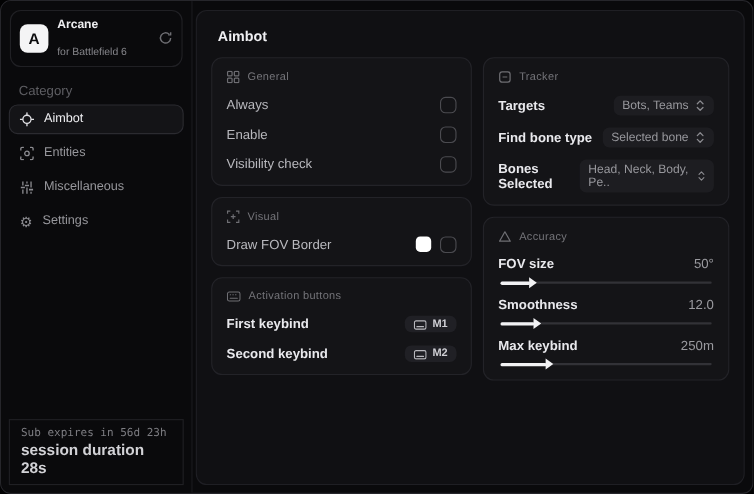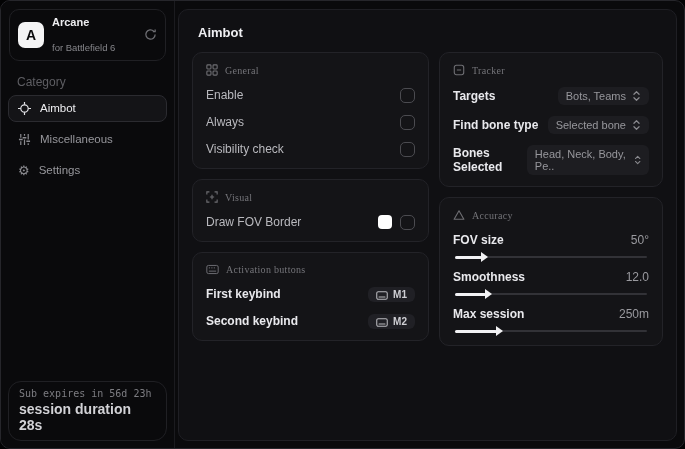--- a/index.html
+++ b/index.html
@@ -22,34 +22,34 @@
   .refresh { color:#6d6d72; display:flex; }
   .category { color:#5e5e63; font-size:12px; margin:14px 0 6px 16px; }
   .nav { display:flex; flex-direction:column; gap:4px; padding:0 7px; }
   .nav-item { display:flex; align-items:center; gap:9px; color:#97979c; font-size:11.5px;
               padding:6px 9px; border:1px solid transparent; border-radius:8px; }
   .nav-item.active { background:#141417; border-color:#2b2b30; color:#ededf0; }
   .nav-item svg, .nav-item .uicon { color:#8b8b90; }
   .nav-item.active svg { color:#e2e2e6; }
   .uicon { font-size:13px; line-height:1; }
   .sb-footer { position:absolute; left:7px; right:7px; bottom:7px; border:1px solid #202024;
-               border-radius:13px; padding:6px 10px 7px; }
+               border-radius:0; padding:6px 10px 7px; }
   .sb-footer .l1 { font-family:"DejaVu Sans Mono", monospace; font-size:10px; color:#7d7d82; }
   .sb-footer .l2 { font-size:14px; font-weight:bold; color:#d2d2d6; margin-top:2px; }
 
   
   .main { flex:1; margin:8px 7px 7px 3px; background:#101013; border:1px solid #1f1f24;
           border-radius:10px; padding:11px 13px; }
   .page-title { color:#f0f0f3; font-size:13px; font-weight:bold; margin:4px 0 12px 6px; }
   .cols { display:flex; gap:10px; }
   .col-left { width:237px; flex:0 0 237px; display:flex; flex-direction:column; gap:10px; }
   .col-right { flex:1; display:flex; flex-direction:column; gap:10px; }
   .card { background:#141417; border:1px solid #232328; border-radius:10px; padding:11px 13px; }
   .card-head { display:flex; align-items:center; gap:7px; color:#747479;
-               font-family:Liberation Serif, serif; font-size:10px; letter-spacing:.3px; }
+               font-family:Liberation Sans, sans-serif; font-size:10px; letter-spacing:.3px; }
   .card-head svg { color:#6e6e73; }
   .row { display:flex; align-items:center; justify-content:space-between; margin-top:11px; min-height:16px; }
   .row-label { color:#b9b9be; font-size:12px; }
   .row-label.bright { color:#e9e9ed; font-weight:bold; }
   .checkbox { width:15px; height:15px; border:1.5px solid #4b4b50; border-radius:5px;
               background:transparent; }
   .swatch { width:14px; height:14px; border-radius:4px; margin-right:8px; }
   .ctrl-group { display:flex; align-items:center; }
   .pill { display:flex; align-items:center; gap:6px; background:#1d1d21; border-radius:6px;
           padding:3px 8px; color:#97979c; font-size:11px; }
@@ -93,20 +93,27 @@
     <div class="nav">
       <div class="nav-item active">
         <svg width="13" height="13" viewBox="0 0 14 14" fill="none" stroke="currentColor" stroke-width="1.3">
           <circle cx="7" cy="7" r="4"></circle>
             <path d="M7 0v3M7 11v3M0 7h3M11 7h3"></path>
         </svg>
         <span>Aimbot</span>
       </div>
       <div class="nav-item">
         <svg width="13" height="13" viewBox="0 0 14 14" fill="none" stroke="currentColor" stroke-width="1.3">
+          <path d="M1 4V2.2A1.2 1.2 0 0 1 2.2 1H4M10 1h1.8A1.2 1.2 0 0 1 13 2.2V4M13 10v1.8a1.2 1.2 0 0 1-1.2 1.2H10M4 13H2.2A1.2 1.2 0 0 1 1 11.2V10"></path>
+          <circle cx="7" cy="7" r="2.2"></circle>
+        </svg>
+        <span>Entities</span>
+      </div>
+      <div class="nav-item">
+        <svg width="13" height="13" viewBox="0 0 14 14" fill="none" stroke="currentColor" stroke-width="1.3">
           <path d="M3 1v4M3 9v4M7 1v2M7 7v6M11 1v6M11 11v2"></path>
           <path d="M1 7h4M5 5h4M9 9h4" stroke-width="1.6"></path>
         </svg>
         <span>Miscellaneous</span>
       </div>
       <div class="nav-item">
         <span class="uicon">⚙</span>
         <span>Settings</span>
       </div>
     </div>
@@ -128,25 +135,25 @@
           <div class="card-head">
             <svg width="12" height="12" viewBox="0 0 14 14" fill="none" stroke="currentColor" stroke-width="1.3">
               <rect x="1" y="1" width="4.8" height="4.8" rx="1"></rect>
                 <rect x="8.2" y="1" width="4.8" height="4.8" rx="1"></rect>
               <rect x="1" y="8.2" width="4.8" height="4.8" rx="1"></rect>
                 <rect x="8.2" y="8.2" width="4.8" height="4.8" rx="1"></rect>
             </svg>
             <span>General</span>
           </div>
           <div class="row">
+            <span class="row-label">Always</span>
+            <span class="checkbox"></span>
+          </div>
+          <div class="row">
             <span class="row-label">Enable</span>
-            <span class="checkbox"></span>
-          </div>
-          <div class="row">
-            <span class="row-label">Always</span>
             <span class="checkbox"></span>
           </div>
           <div class="row">
             <span class="row-label">Visibility check</span>
             <span class="checkbox"></span>
           </div>
         </div>
 
         <div class="card">
           <div class="card-head">
@@ -262,21 +269,21 @@
             </div>
             <div class="track">
               <div class="fill" style="width: 16%;">
                 <span class="thumb"></span>
               </div>
             </div>
           </div>
 
           <div class="slider-row">
             <div class="slider-top">
-              <span class="row-label bright">Max session</span>
+              <span class="row-label bright">Max keybind</span>
               <span class="slider-val">250m</span>
             </div>
             <div class="track">
               <div class="fill" style="width: 22%;">
                 <span class="thumb"></span>
               </div>
             </div>
           </div>
         </div>
 

